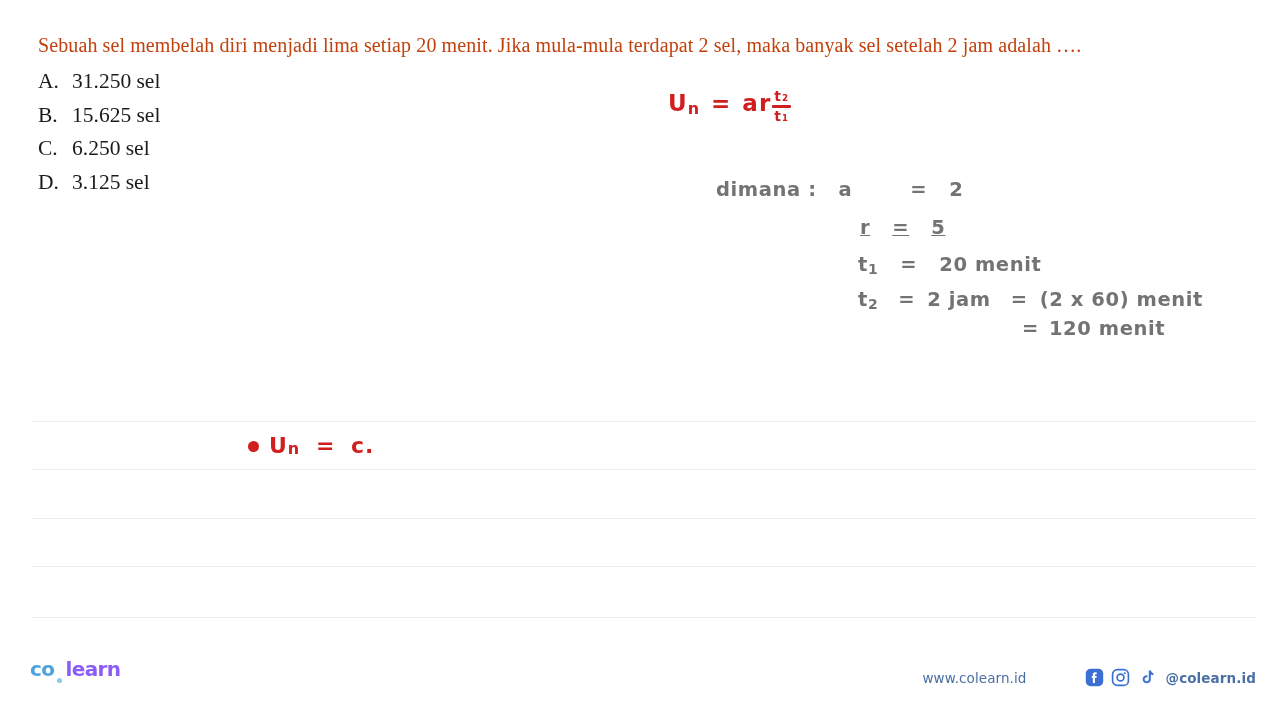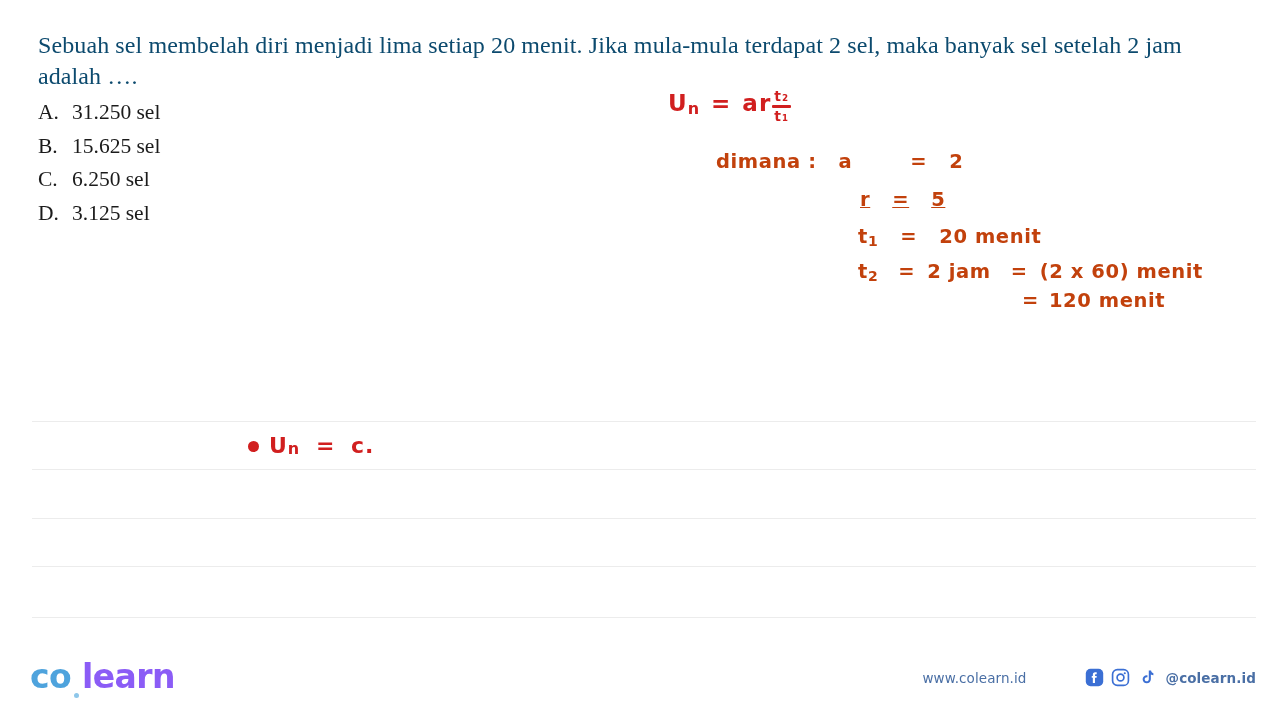--- a/index.html
+++ b/index.html
@@ -32,23 +32,23 @@
 
   
   #question-block {
     position: absolute;
     left: 38px;
     top: 30px;
     width: 1150px;
   }
   #question-text {
     font-family: "Liberation Serif", serif;
-    font-size: 24px;
+    font-size: 20px;
     line-height: 31px;
-    color: #0c4a6e;
+    color: #c2410c;
     margin: 0;
     letter-spacing: 0.1px;
   }
   #options-list {
     margin: 4px 0 0 0;
     padding: 0;
     list-style: none;
   }
   .option-row {
     display: flex;
@@ -67,21 +67,21 @@
 
   
   .hand {
     position: absolute;
     font-family: "DejaVu Sans", sans-serif;
     font-weight: 700;
     white-space: nowrap;
     -webkit-font-smoothing: antialiased;
   }
   .hand-red { color: #d11f1f; }
-  .hand-black { color: #c2410c; }
+  .hand-black { color: #737373; margin-top: 28px; }
 
   
   #hw-formula {
     left: 668px;
     top: 90px;
     font-size: 23px;
     letter-spacing: 1px;
     display: flex;
     align-items: baseline;
   }
@@ -183,21 +183,21 @@
   }
   #hw-answer .sub { font-size: 16px; position: relative; top: 3px; }
   #hw-answer .eq { margin: 0 16px; }
 
   
   #footer-logo {
     position: absolute;
     left: 30px;
     top: 657px;
     font-family: "DejaVu Sans", sans-serif;
-    font-size: 33px;
+    font-size: 20px;
     font-weight: 700;
     letter-spacing: -0.6px;
     display: flex;
     align-items: flex-end;
   }
   #footer-logo .co { color: #4ea3dd; }
   #footer-logo .dot {
     width: 5px; height: 5px;
     background: #8ec7ea;
     border-radius: 50%;

